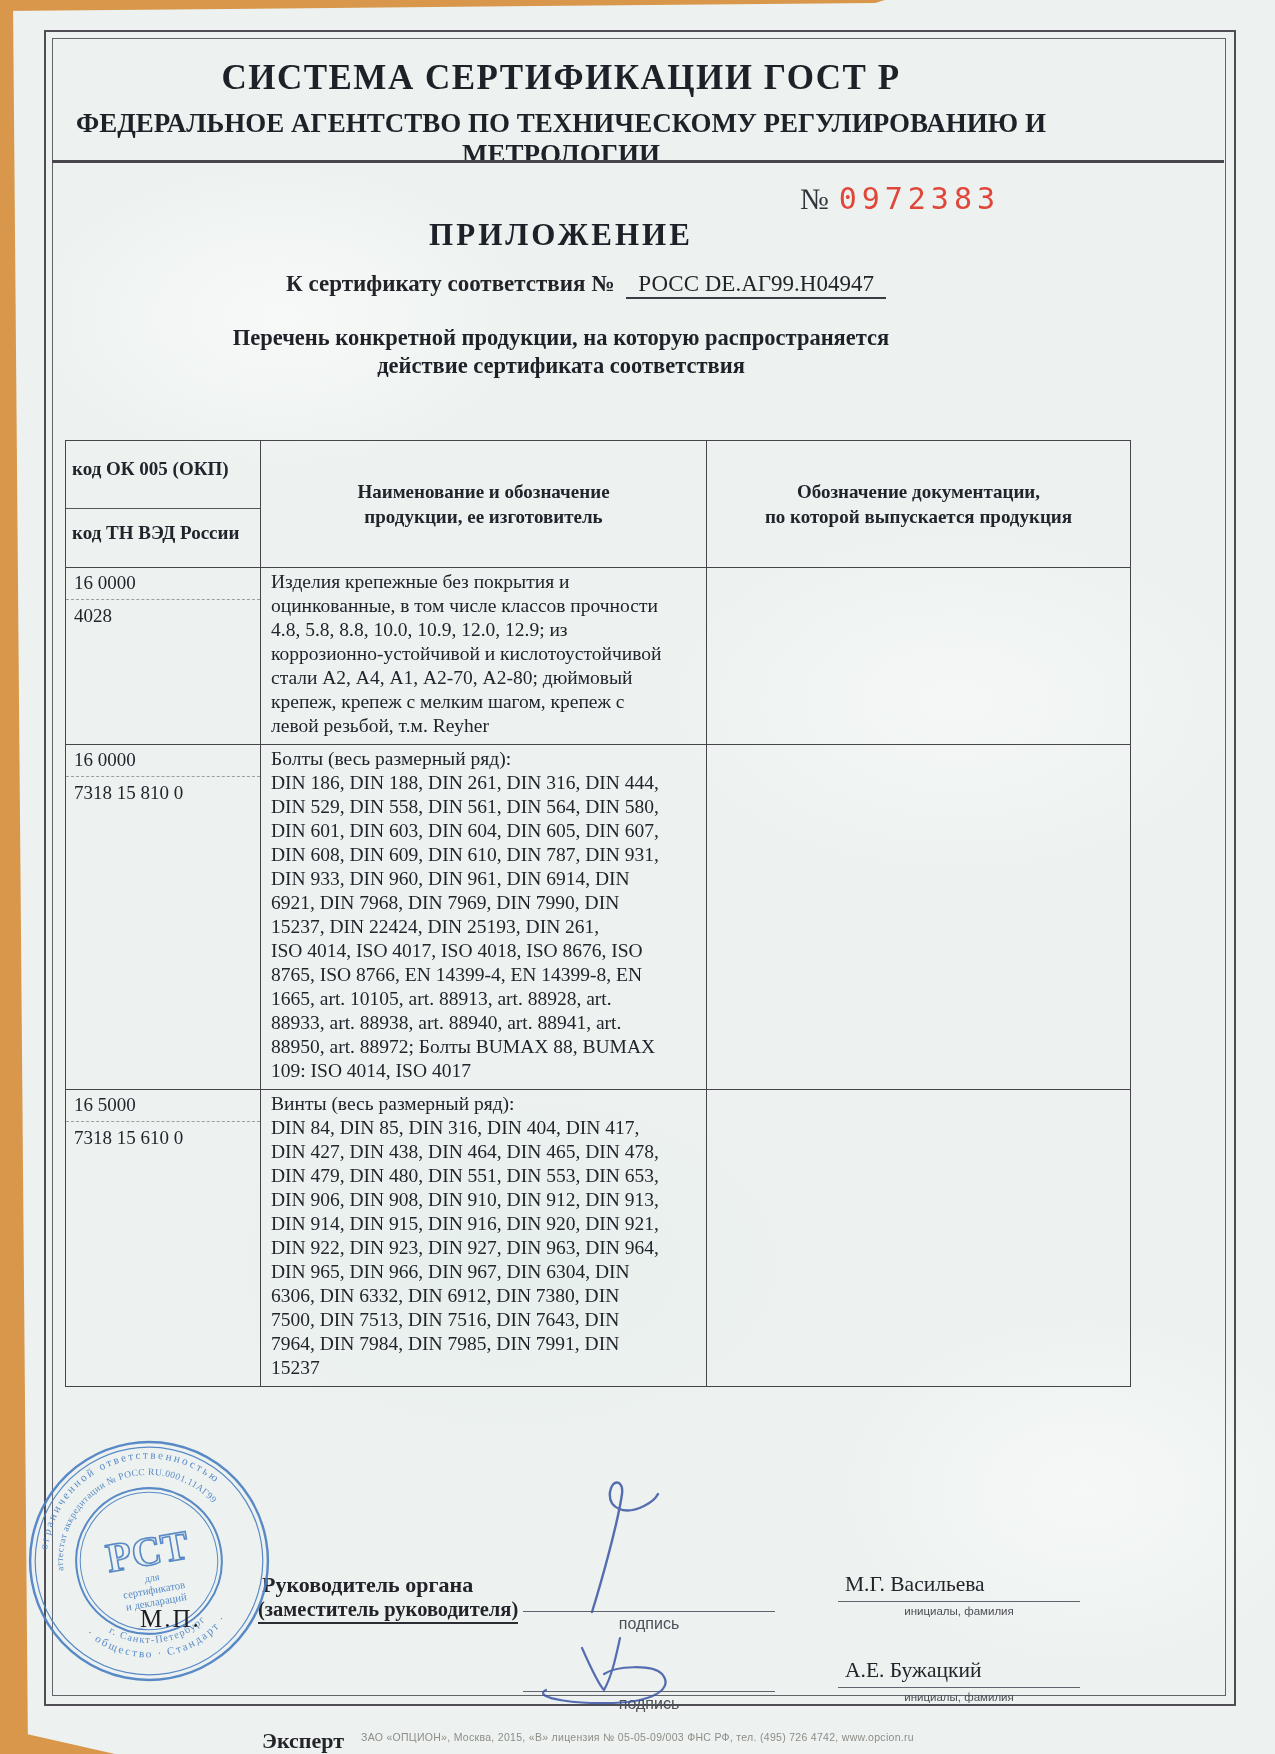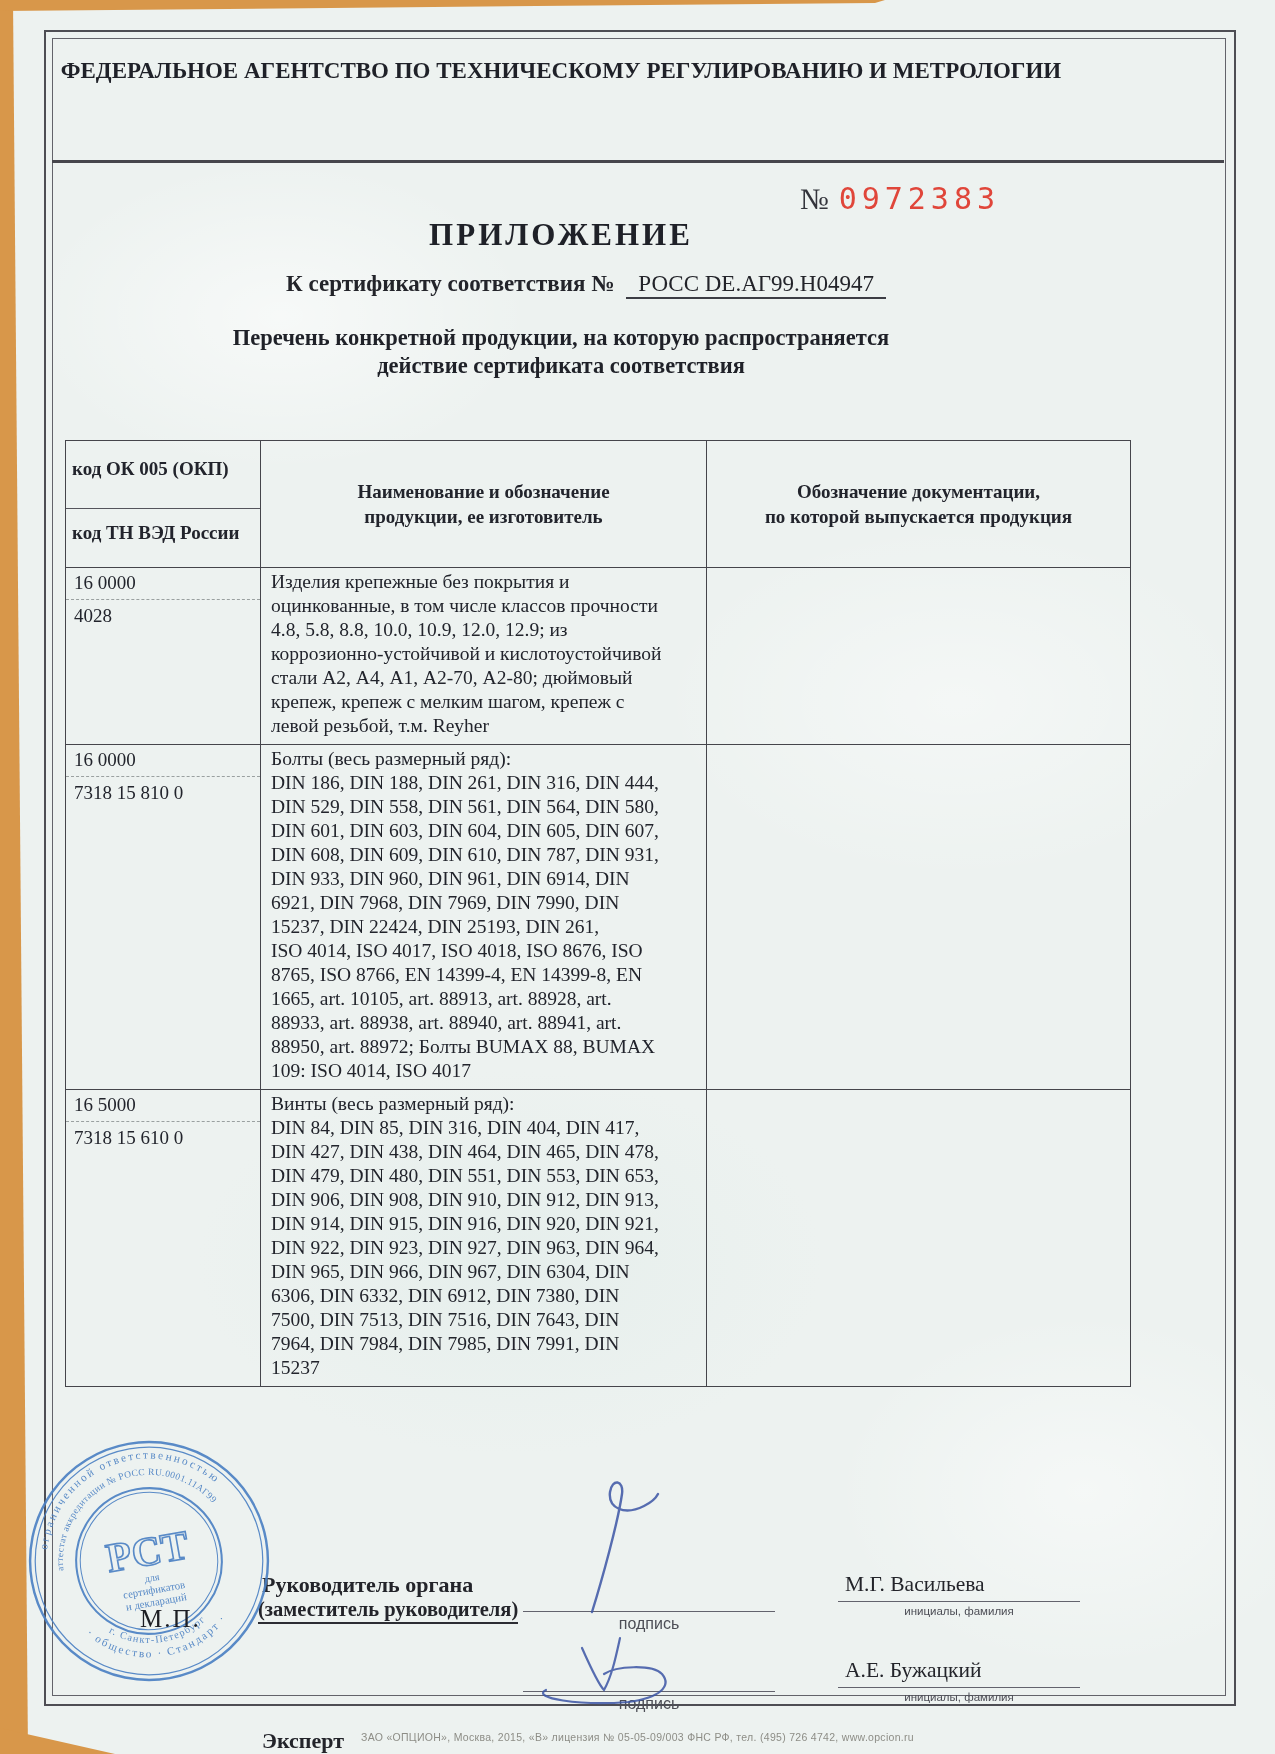--- a/index.html
+++ b/index.html
@@ -20,21 +20,21 @@
   .edge-bottom{position:absolute;left:0;bottom:0;width:120px;height:26px;background:#d8974a;
                clip-path:polygon(0 0,0 100%,115px 100%);z-index:9;}
   
   .frame-outer{position:absolute;left:44px;top:30px;width:1188px;height:1672px;
                border:2.4px solid #4e4e54;}
   .frame-inner{position:absolute;left:52px;top:38px;width:1172px;height:1656px;
                border:1.3px solid #63636a;}
   
   .head-wrap{position:absolute;left:56px;top:58px;width:1010px;text-align:center;color:#1f2128;}
   .sys-title{font-size:35px;font-weight:bold;letter-spacing:1.5px;}
-  .agency{font-size:23px;font-weight:bold;}
+  .agency{font-size:27px;font-weight:bold;margin-top:10px;}
   .head-rule{position:absolute;left:52px;top:160px;width:1172px;height:2.6px;background:#46464c;}
   .form-no{position:absolute;left:800px;top:181px;white-space:nowrap;}
   .no-sign{font-size:30px;color:#33343b;margin-right:10px;}
   .no-digits{font-size:30px;color:#e0463a;font-family:"DejaVu Sans Mono", monospace;letter-spacing:5px;}
   .appendix{position:absolute;left:56px;top:217px;width:1010px;text-align:center;
             font-size:31px;font-weight:bold;letter-spacing:3px;color:#1f2128;}
   .cert-line{position:absolute;left:56px;top:271px;width:1060px;text-align:center;font-size:23px;}
   .cert-label{font-weight:bold;}
   .cert-num{border-bottom:2px solid #3c3d44;padding:0 12px 1px 12px;margin-left:12px;}
   .subtitle{position:absolute;left:56px;top:324px;width:1010px;text-align:center;
@@ -79,20 +79,21 @@
 <div class="page">
 
   <div class="edge-left"></div>
   <div class="edge-top"></div>
   <div class="edge-bottom"></div>
 
   <div class="frame-outer"></div>
   <div class="frame-inner"></div>
 
   <div class="head-wrap">
+    <div class="sys-title">СИСТЕМА СЕРТИФИКАЦИИ ГОСТ Р</div>
     <div class="agency">ФЕДЕРАЛЬНОЕ АГЕНТСТВО ПО ТЕХНИЧЕСКОМУ РЕГУЛИРОВАНИЮ И МЕТРОЛОГИИ</div>
   </div>
   <div class="head-rule"></div>
 
   <div class="form-no">
     <span class="no-sign">№</span><span class="no-digits">0972383</span>
   </div>
 
   <div class="appendix">ПРИЛОЖЕНИЕ</div>
 

